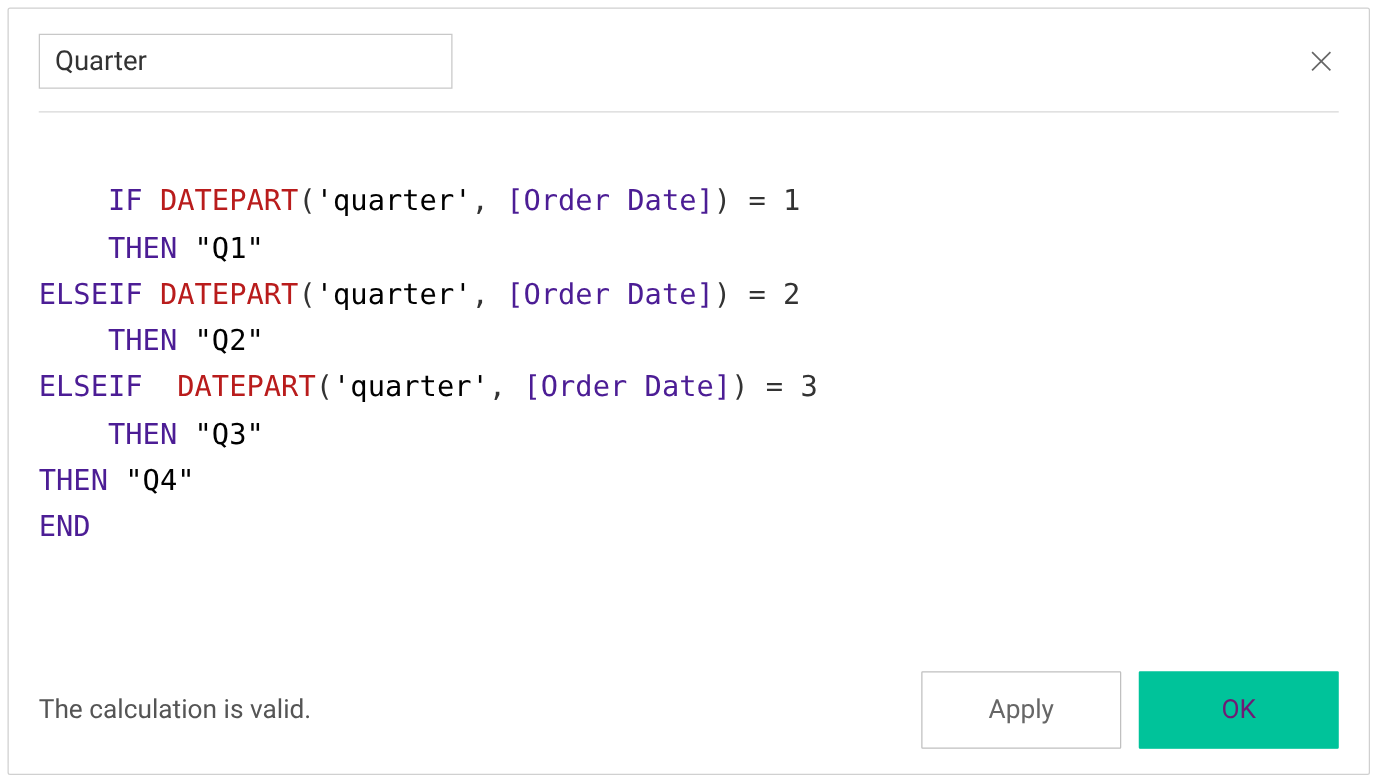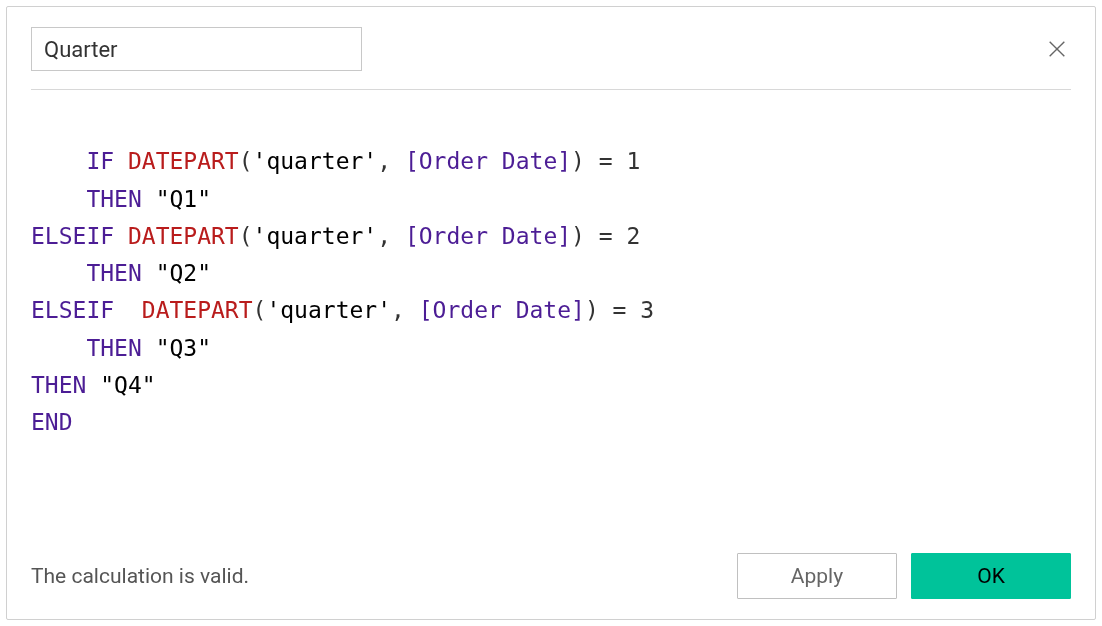--- a/index.html
+++ b/index.html
@@ -90,40 +90,40 @@
     }
     .status-text {
       font-size: 21px;
       color: #555;
     }
     .button-group {
       display: flex;
       gap: 14px;
     }
     .btn {
-      height: 46px;
+      height: 62px;
       padding: 0 36px;
       font-size: 21px;
       font-family: inherit;
       border-radius: 1px;
       cursor: pointer;
       display: flex;
       align-items: center;
       justify-content: center;
       min-width: 160px;
     }
     .btn-apply {
       background: #fff;
       border: 1px solid #c0c0c0;
       color: #666;
     }
     .btn-ok {
       background: #00c39a;
       border: 1px solid #00c39a;
-      color: #000000;
+      color: #701a75;
     }
   </style>
 </head>
 <body>
 
 <div class="dialog">
   <div class="header-row">
     <input type="text" class="name-input" value="Quarter" style="">
     <button class="close-btn">
       <svg viewBox="0 0 24 24">

